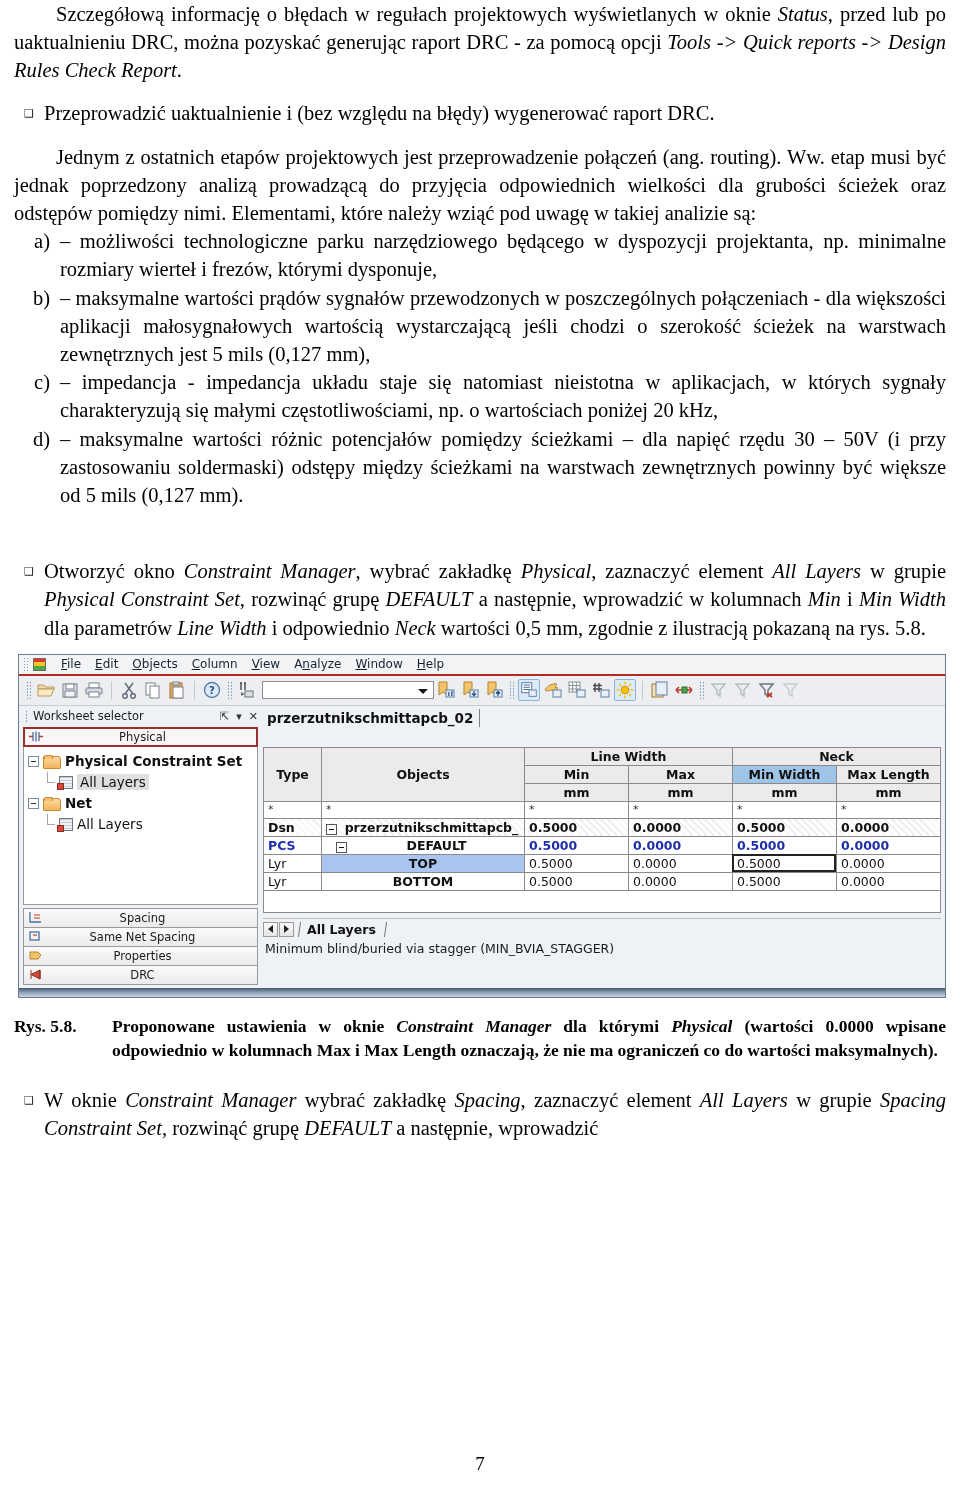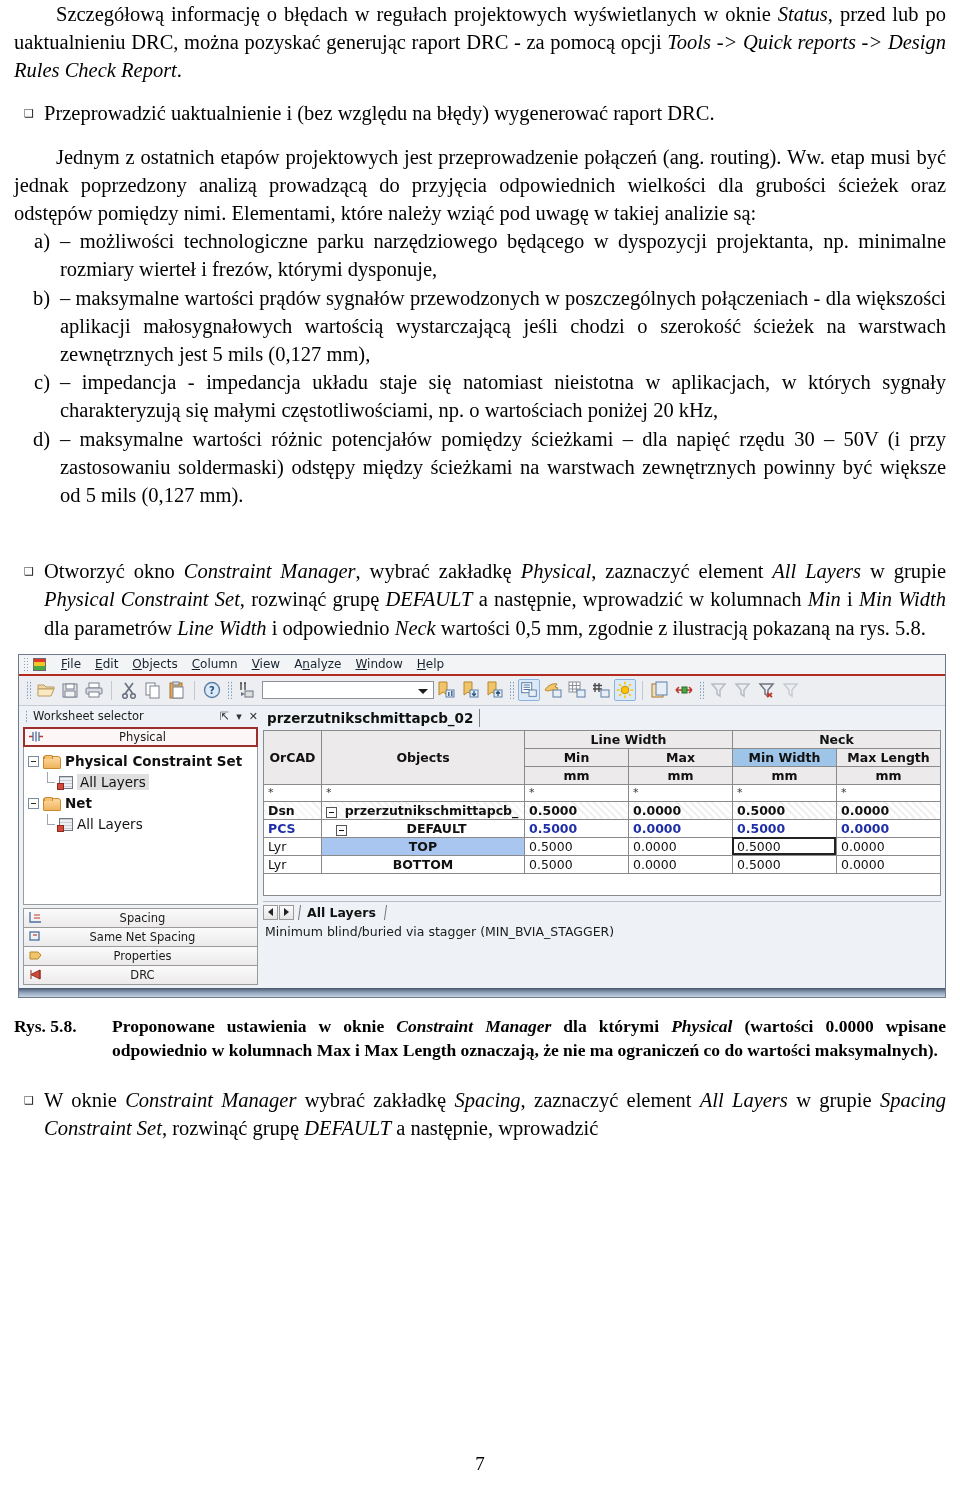--- a/index.html
+++ b/index.html
@@ -223,21 +223,21 @@
   .left-bottom { margin-top: 4px; }
   .left-bottom .wsbtn { margin-top: -1px; }
 
   
   .right-panel { flex: 1 1 auto; padding: 2px 4px 4px 2px; min-width: 0; }
   .sheet-tab-top {
     display: inline-block;
     font-size: 13.5px; font-weight: bold; color: #111;
     padding: 1px 6px 1px 4px;
     border-right: 1px solid #808080;
-    margin-bottom: 3px;
+    margin-bottom: 20px;
   }
   .grid { border-collapse: collapse; width: 100%; table-layout: fixed; background: #fff; }
   .grid th, .grid td {
     border: 1px solid #8a8a8a;
     font-size: 12.5px;
     padding: 1px 4px;
     color: #111;
     font-weight: normal;
   }
   .grid th {
@@ -620,21 +620,21 @@
               <colgroup>
                 <col style="width: 58px;">
                 <col>
                 <col style="width: 104px;">
                 <col style="width: 104px;">
                 <col style="width: 104px;">
                 <col style="width: 104px;">
               </colgroup>
               <thead>
                 <tr>
-                  <th rowspan="3">OrCAD</th>
+                  <th rowspan="3">Type</th>
                   <th rowspan="3">Objects</th>
                   <th colspan="2">Line Width</th>
                   <th colspan="2">Neck</th>
                 </tr>
                 <tr>
                   <th>Min</th>
                   <th>Max</th>
                   <th class="hl">Min Width</th>
                   <th>Max Length</th>
                 </tr>

